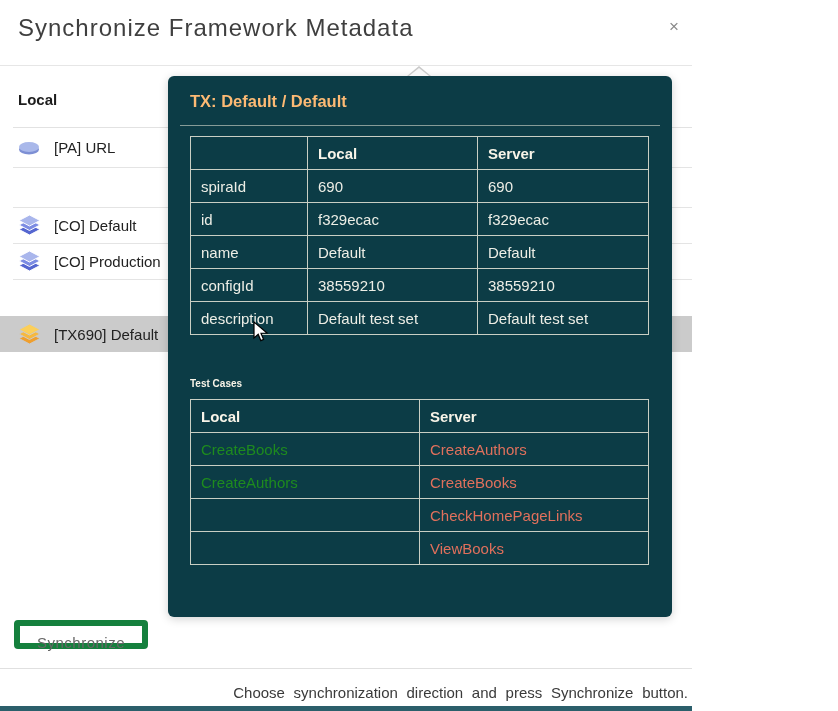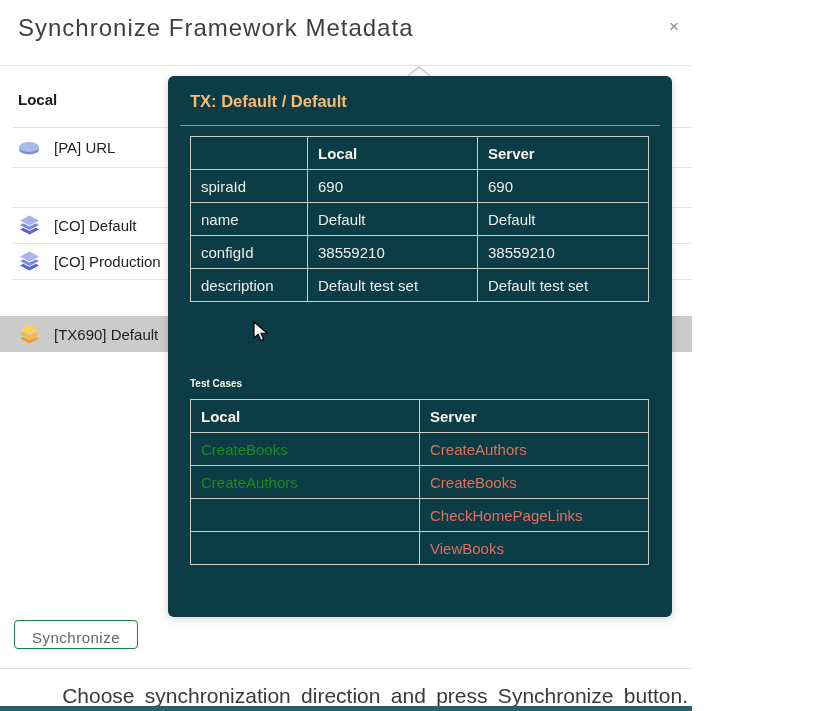--- a/index.html
+++ b/index.html
@@ -53,25 +53,25 @@
   table.ptable th { font-weight:700; color:#f8f4e8; }
   .meta-table { top:60px; }
   .meta-table th { height:30px; }
   .tc-heading { position:absolute; left:22px; top:302px; font-size:10px; font-weight:700; color:#f8f4e8; }
   .tc-table { top:323px; }
   .tc-local  { color:#1e8b1e; cursor:pointer; }
   .tc-server { color:#e0705c; cursor:pointer; }
 
   
   .sync-btn { position:absolute; left:14px; top:620px; height:29px; padding:8px 17px;
-              background:#fff; border:1px solid #15803d; border-radius:4px;
+              background:#fff; border:6px solid #15803d; border-radius:4px;
               font-family:"Liberation Sans", sans-serif; font-size:15px; letter-spacing:0.5px;
               color:#666; cursor:pointer; }
   .footer-divider { position:absolute; left:0; right:0; top:668px; height:1px; background:#e0e0e0; }
-  .footer-hint { position:absolute; right:4px; top:684px; font-size:21px; color:#3a3a3a;
+  .footer-hint { position:absolute; right:4px; top:684px; font-size:15px; color:#3a3a3a;
                  word-spacing:4.5px; }
   .bottom-bar { position:absolute; left:0; right:0; bottom:0; height:5px; background:#2b5f6b; }
 
   .mouse-cursor { position:absolute; left:253px; top:321px; z-index:60; pointer-events:none; }
 </style>
 </head>
 <body>
 
 <div class="stage">
 
@@ -160,20 +160,25 @@
         <th></th>
         <th>Local</th>
         <th>Server</th>
       </tr>
       <tr>
         <td>spiraId</td>
         <td>690</td>
         <td>690</td>
       </tr>
       <tr>
+        <td>id</td>
+        <td>f329ecac</td>
+        <td>f329ecac</td>
+      </tr>
+      <tr>
         <td>name</td>
         <td>Default</td>
         <td>Default</td>
       </tr>
       <tr>
         <td>configId</td>
         <td>38559210</td>
         <td>38559210</td>
       </tr>
       <tr>

